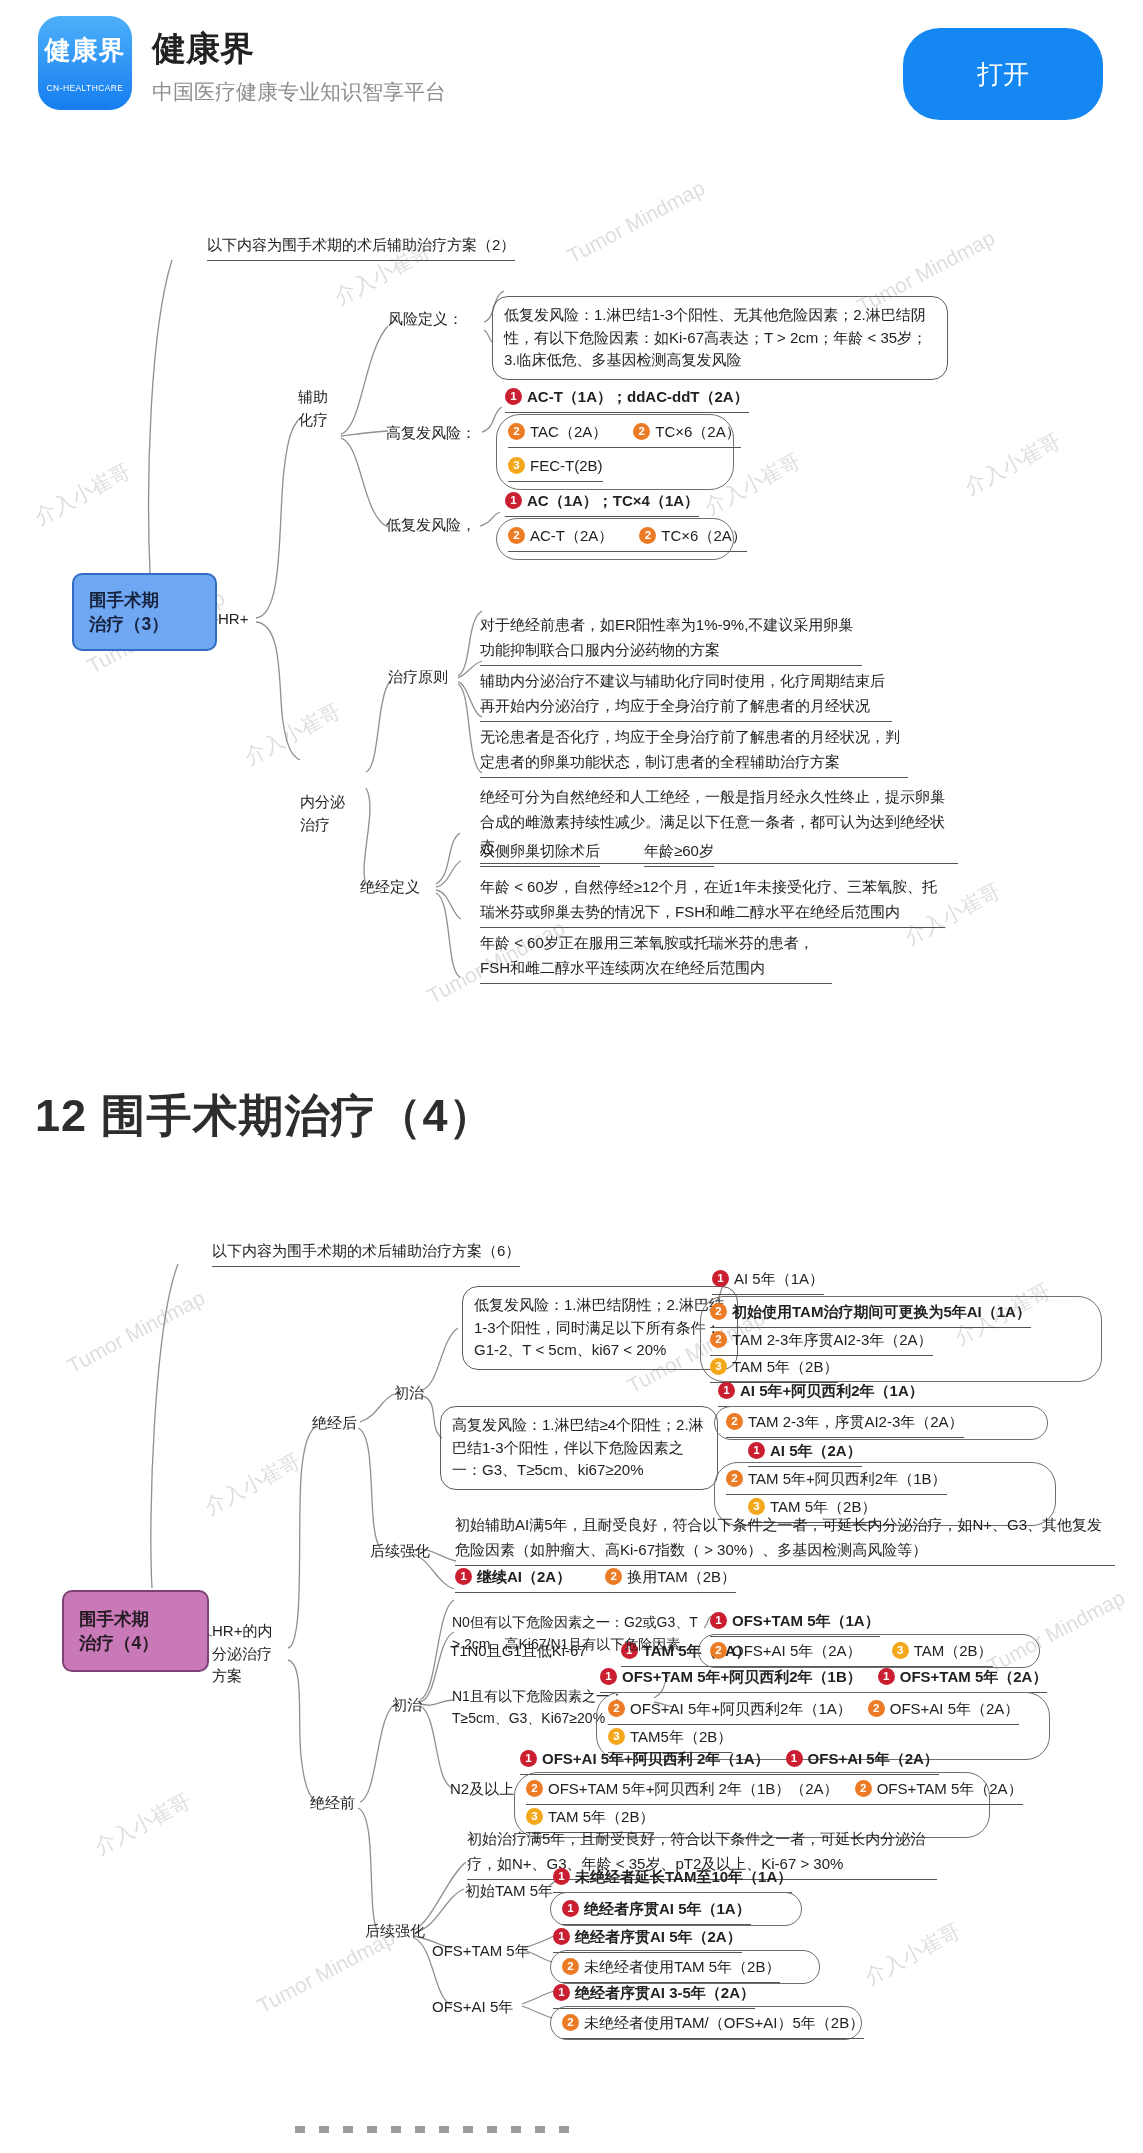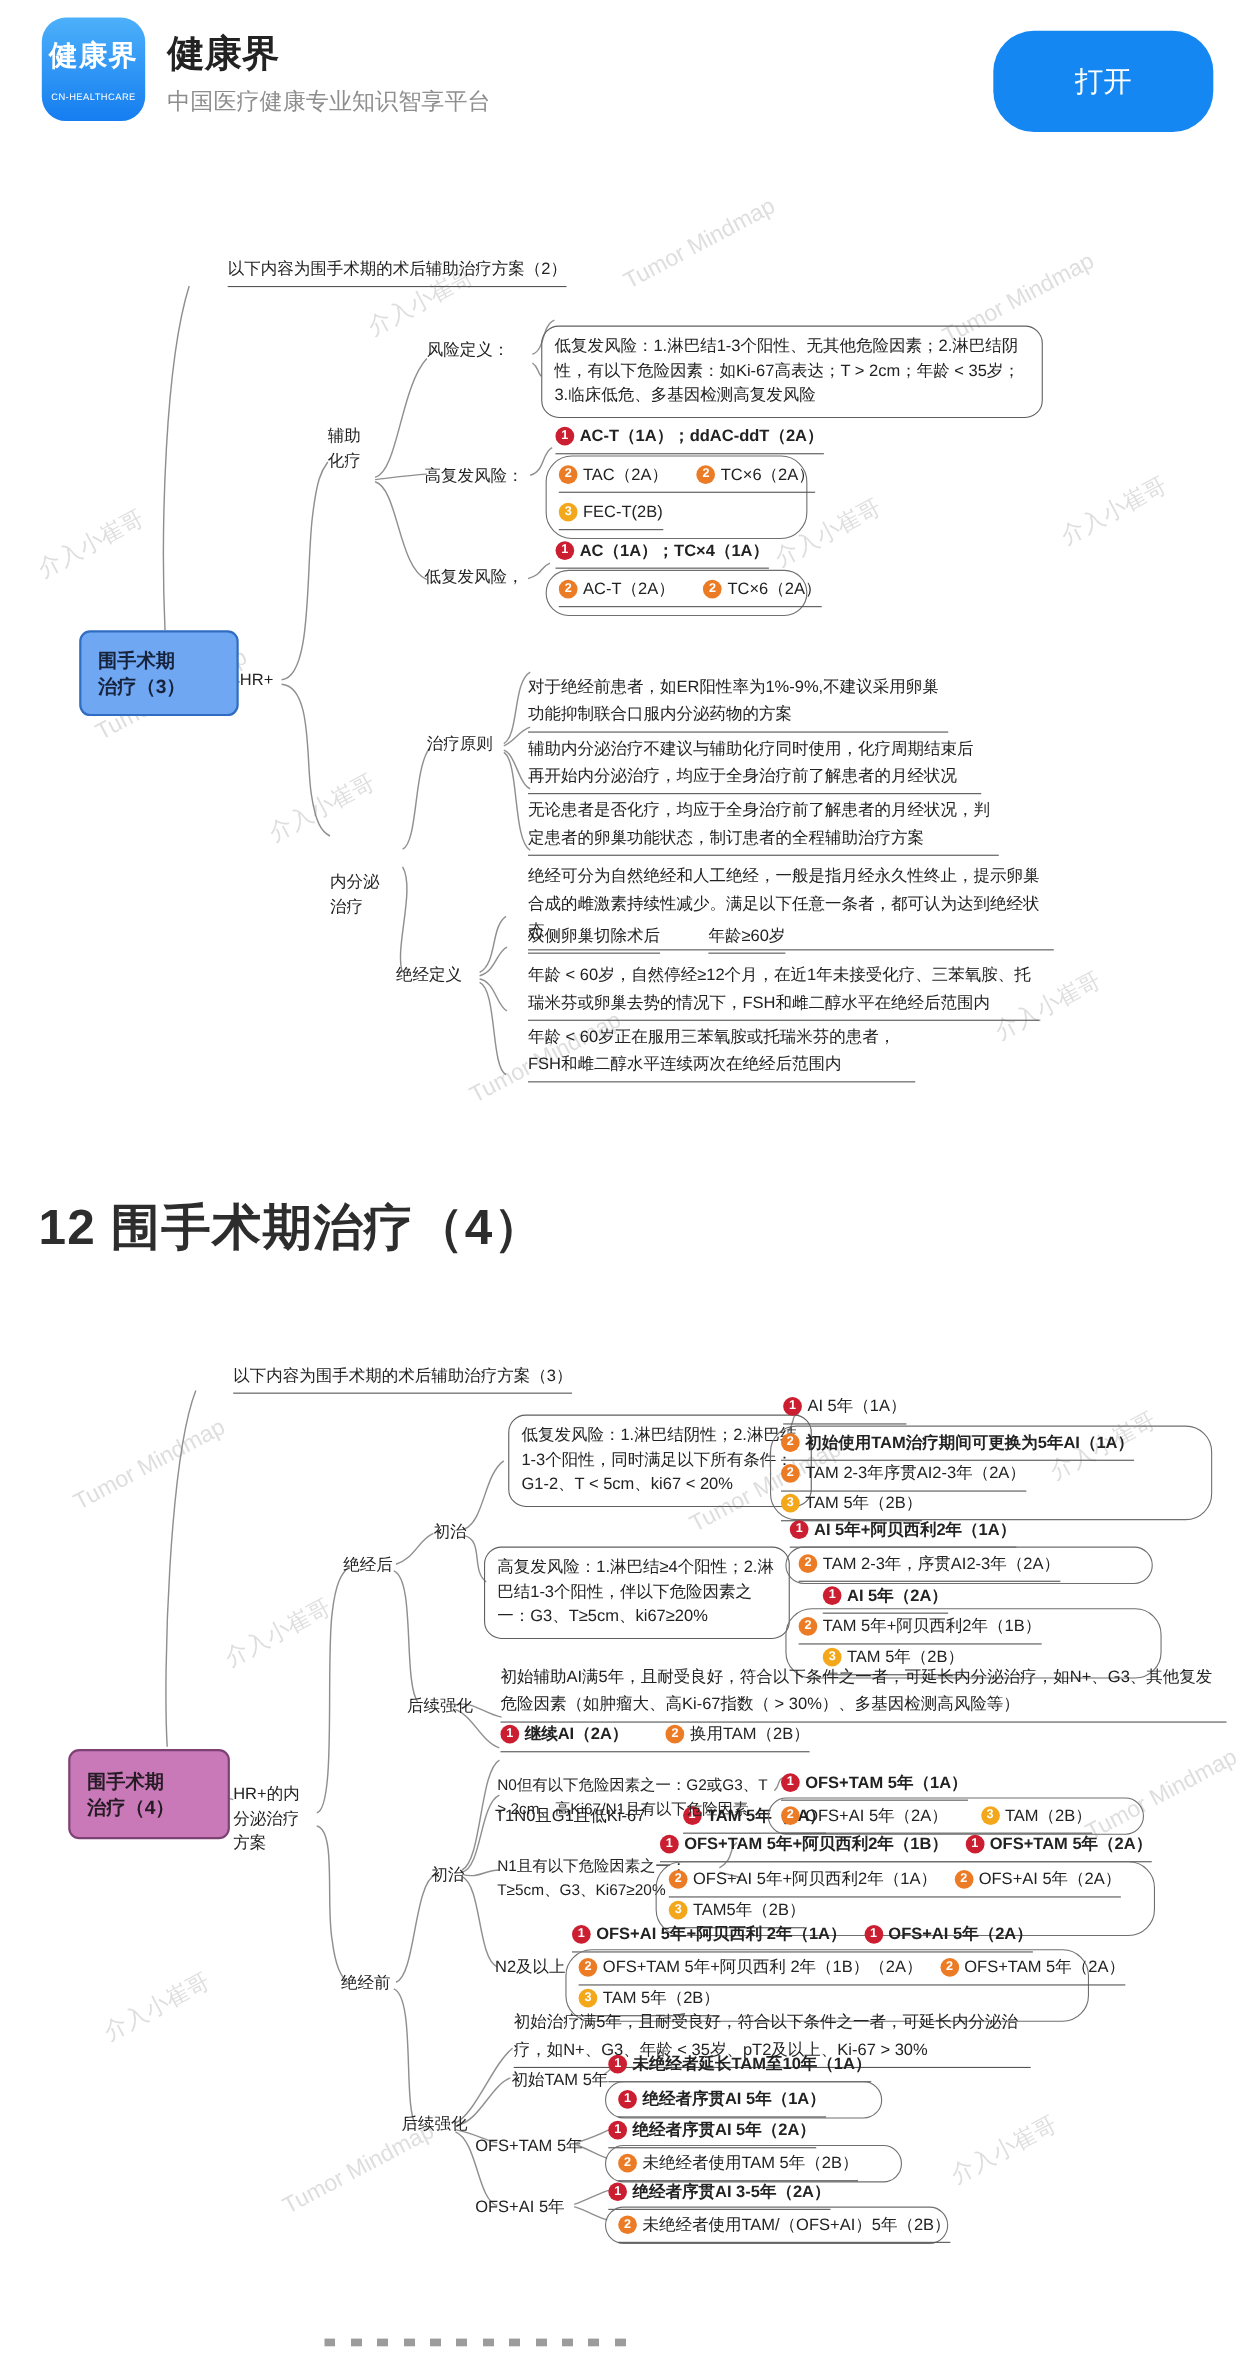--- a/index.html
+++ b/index.html
@@ -196,21 +196,21 @@
   <div class="t wr u" style="left:480px;top:784px;width:478px">绝经可分为自然绝经和人工绝经，一般是指月经永久性终止，提示卵巢合成的雌激素持续性减少。满足以下任意一条者，都可认为达到绝经状态</div>
   <div class="t row" style="left:480px;top:840px;gap:44px">
     <span class="u">双侧卵巢切除术后</span>
     <span class="u">年龄≥60岁</span>
   </div>
   <div class="t wr u" style="left:480px;top:874px;width:465px">年龄 &lt; 60岁，自然停经≥12个月，在近1年未接受化疗、三苯氧胺、托瑞米芬或卵巢去势的情况下，FSH和雌二醇水平在绝经后范围内</div>
   <div class="t wr u" style="left:480px;top:930px;width:352px">年龄 &lt; 60岁正在服用三苯氧胺或托瑞米芬的患者，FSH和雌二醇水平连续两次在绝经后范围内</div>
 
   <div class="hd2">12 围手术期治疗（4）</div>
 
-  <div class="t u" style="left:212px;top:1240px">以下内容为围手术期的术后辅助治疗方案（3）</div>
+  <div class="t u" style="left:212px;top:1240px">以下内容为围手术期的术后辅助治疗方案（6）</div>
 
   <div class="rootnode root2" style="left:62px;top:1590px;width:128px;height:78px">围手术期
 治疗（4）</div>
   <div class="t pre" style="left:212px;top:1620px">HR+的内
 分泌治疗
 方案</div>
 
   <div class="t" style="left:312px;top:1412px">绝经后</div>
   <div class="t" style="left:394px;top:1382px">初治</div>
 

